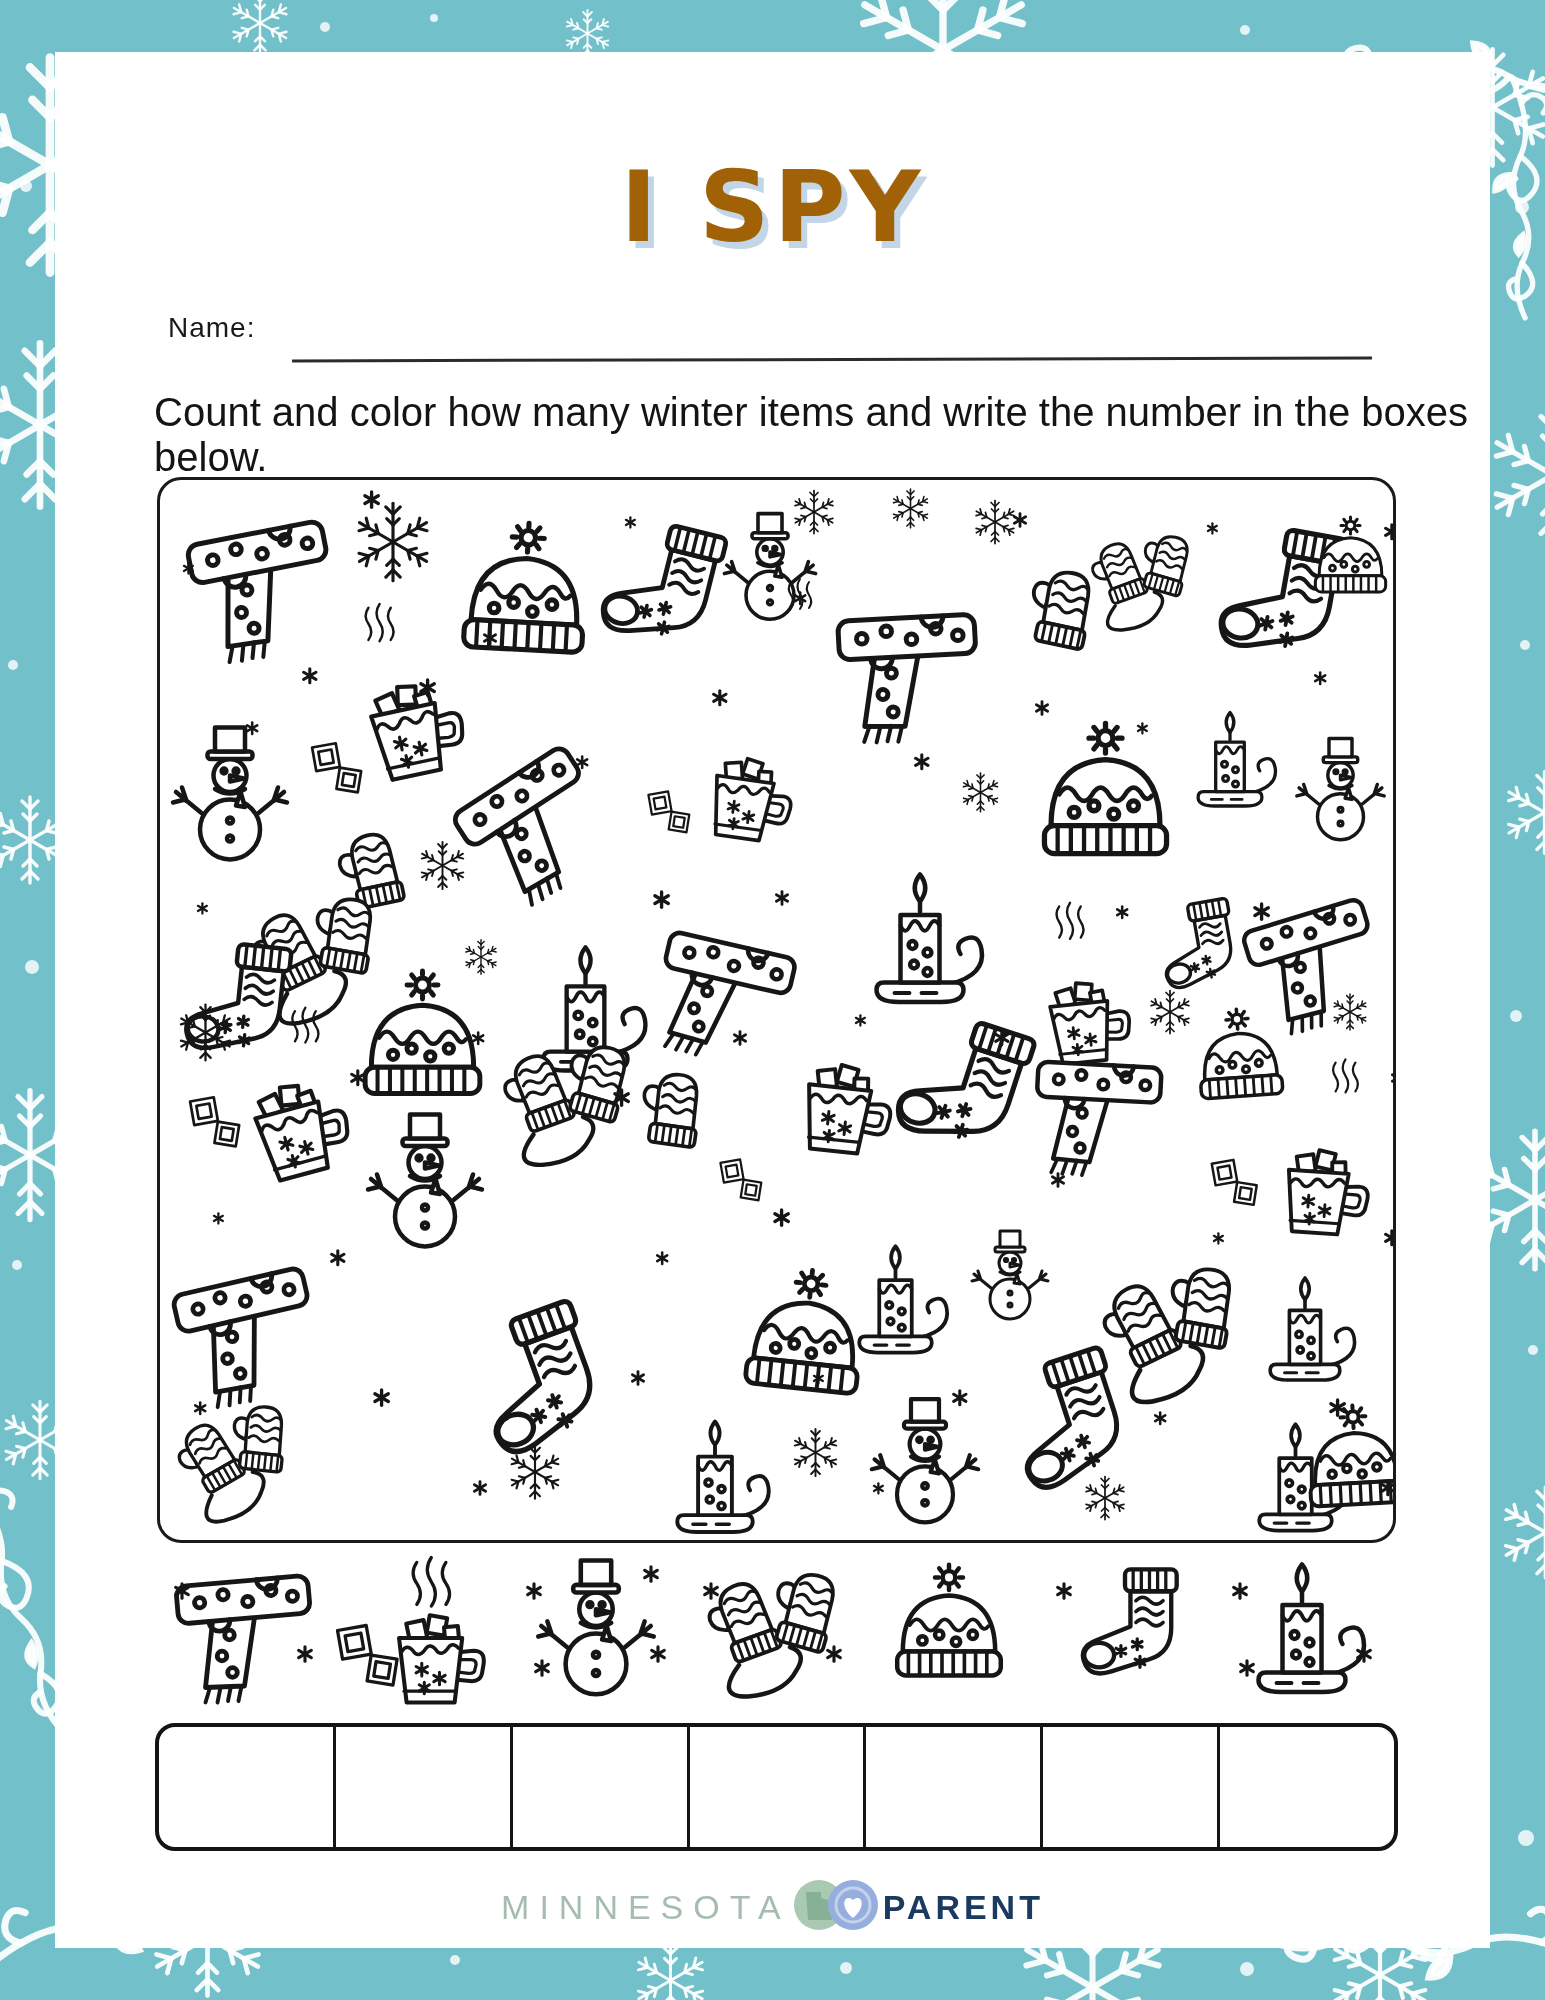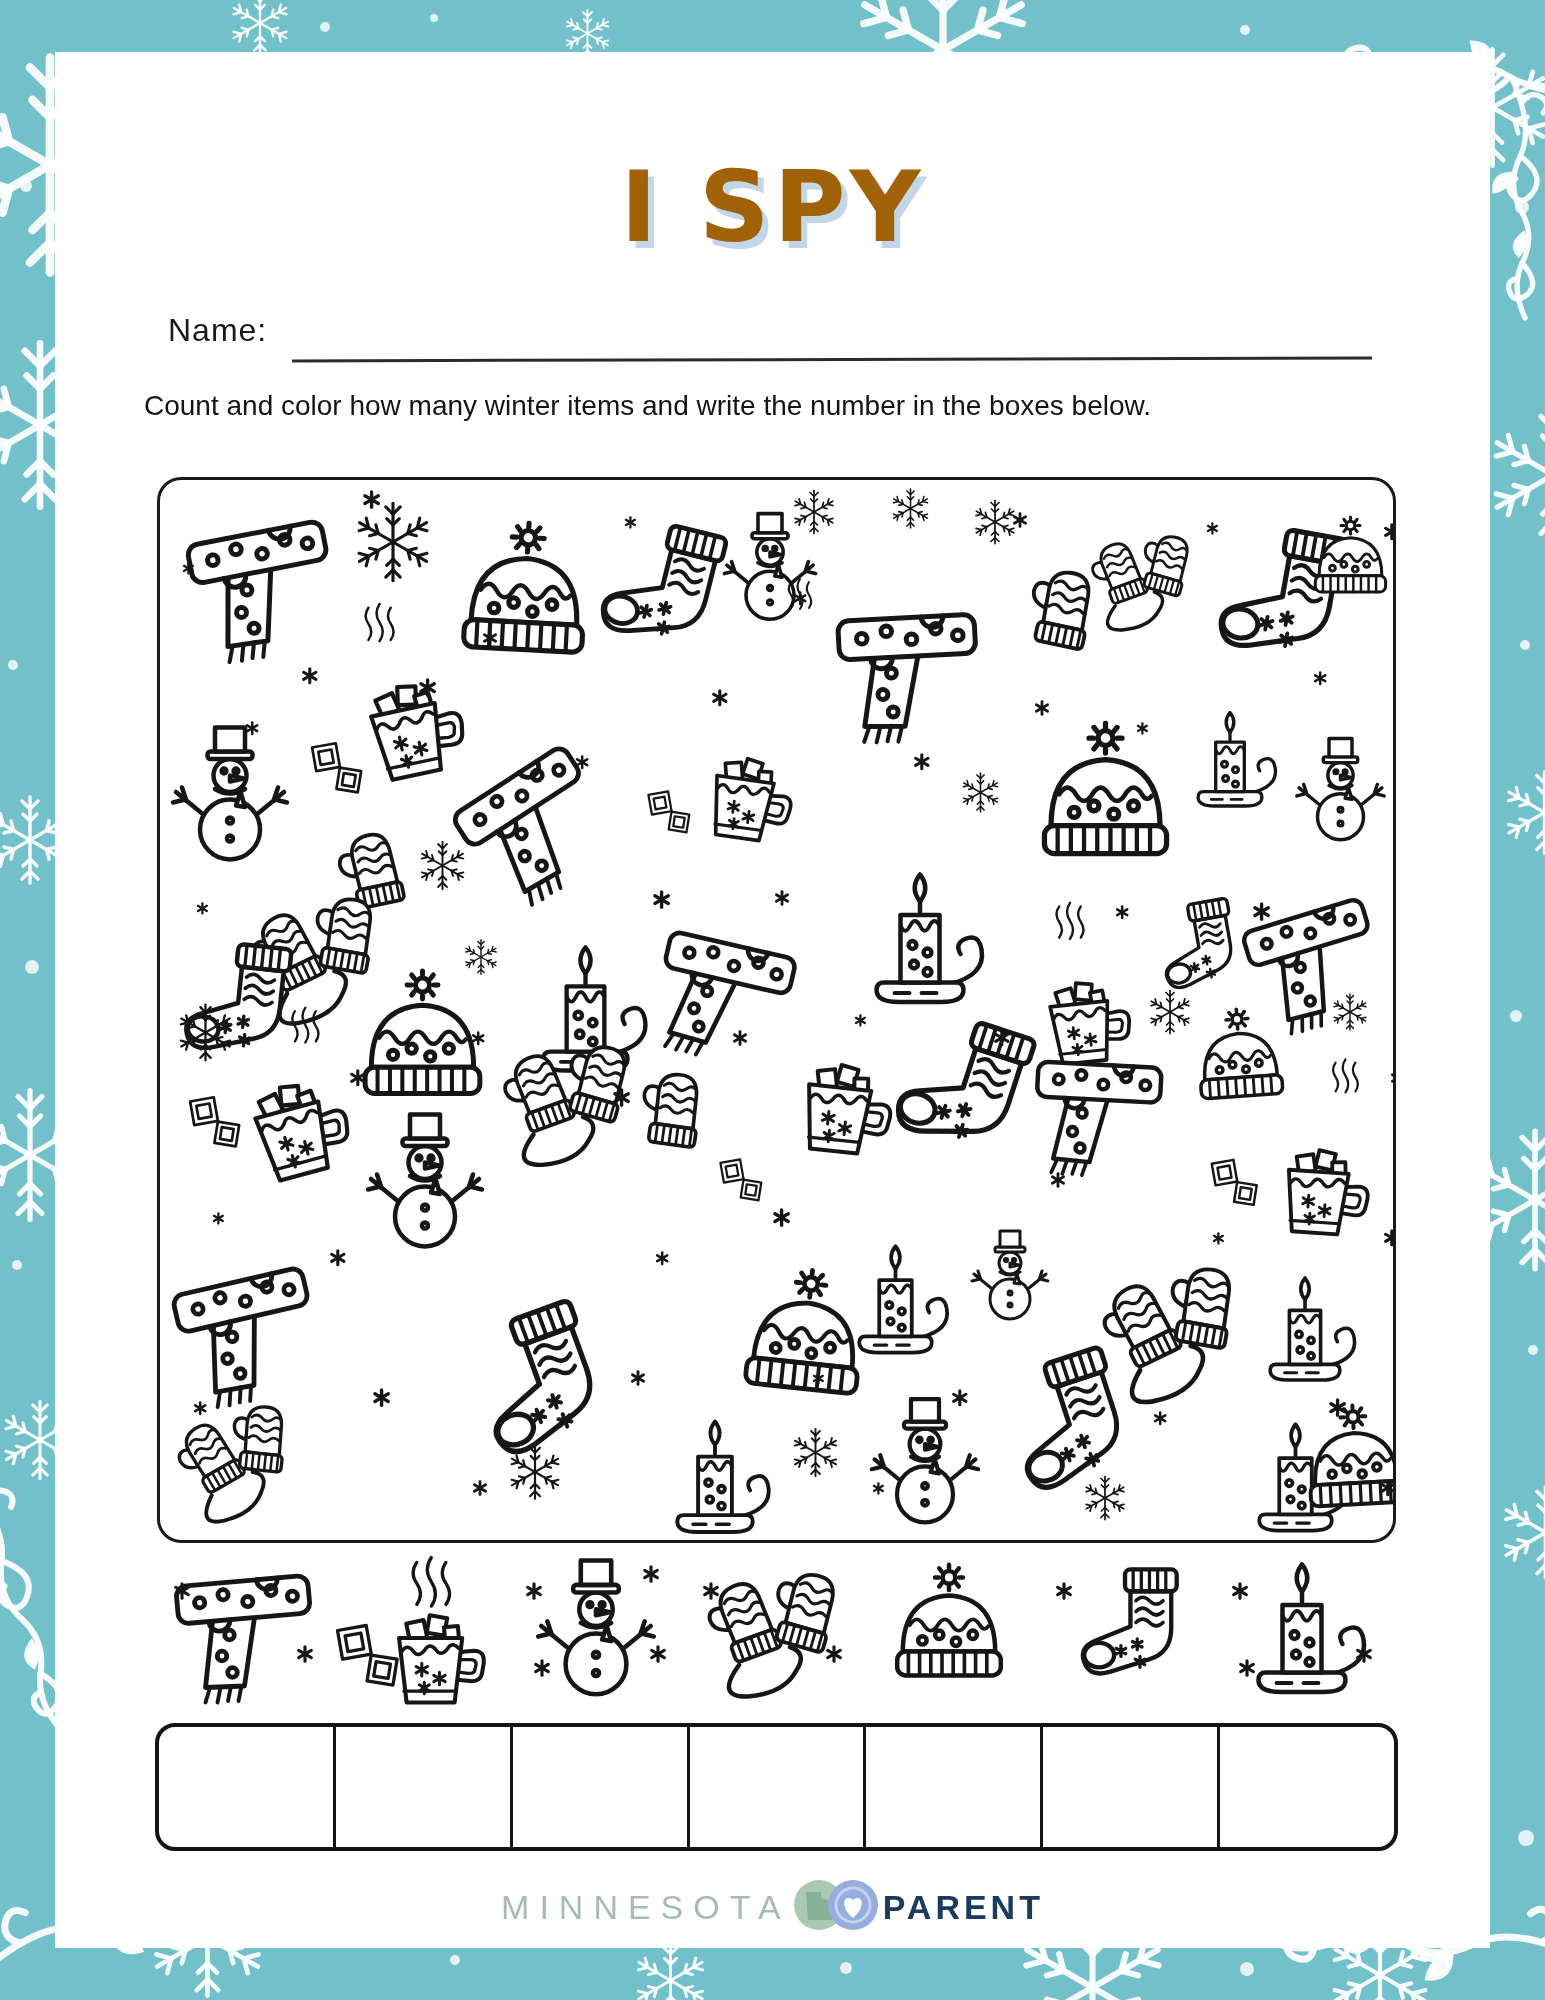--- a/index.html
+++ b/index.html
@@ -12,24 +12,24 @@
   .sheet{position:absolute;left:55px;top:52px;width:1435px;height:1896px;background:#ffffff;z-index:1}
   .deco{position:absolute;z-index:2;color:rgba(255,255,255,.93);pointer-events:none}
   .deco-dot{position:absolute;z-index:2;background:#fff;border-radius:50%;opacity:.8;pointer-events:none}
   .content{position:absolute;inset:0;z-index:3}
   .title1{position:absolute;top:106px;left:0;width:100%;text-align:center;
           font-family:"DejaVu Sans",sans-serif;font-weight:bold;font-size:52px;
           letter-spacing:10px;color:#76c4cd}
   .title2{position:absolute;top:150px;left:0;width:100%;text-align:center;
           font-family:"DejaVu Sans",sans-serif;font-weight:bold;font-size:98px;
           letter-spacing:4px;color:#a16207;text-shadow:6px 7px 0 #c3d6e8}
-  .name-label{position:absolute;left:168px;top:312px;font-size:32px;color:#1a1a1a;letter-spacing:1px}
+  .name-label{position:absolute;left:168px;top:312px;font-size:28px;color:#1a1a1a;letter-spacing:1px}
   .name-line{position:absolute;left:292px;top:318px;width:1080px;height:40px;
              border-bottom:3px solid #2b2b2b;transform:rotate(-0.15deg)}
-  .instruction{position:absolute;left:144px;top:390px;font-size:28px;color:#141414}
+  .instruction{position:absolute;left:154px;top:390px;font-size:40px;color:#141414}
   .puzzle{position:absolute;left:157px;top:477px;width:1233px;height:1060px;
           border:3px solid #1a1a1a;border-radius:24px;overflow:hidden;background:#fff}
   .pz{position:absolute;color:#161616}
   .keyrow{position:absolute;left:155px;top:1548px;width:1235px;height:168px;display:flex}
   .key-slot{flex:1;position:relative;display:flex;align-items:center;justify-content:center}
   .key-main{color:#161616}
   .key-star{position:absolute;width:18px;height:18px;color:#161616}
   .answers{position:absolute;left:155px;top:1723px;width:1235px;height:120px;
            border:4px solid #141414;border-radius:20px;display:flex;overflow:hidden;background:#fff}
   .cell{flex:1;border-right:3px solid #141414}

